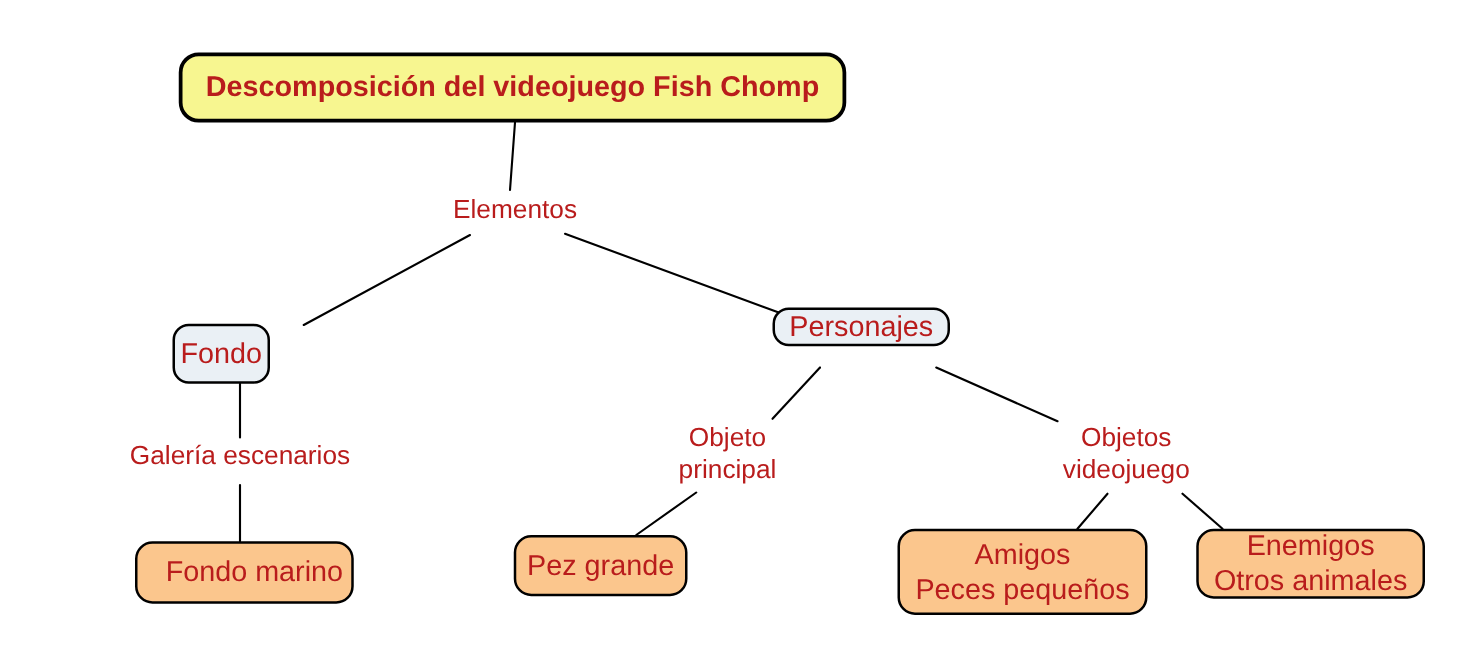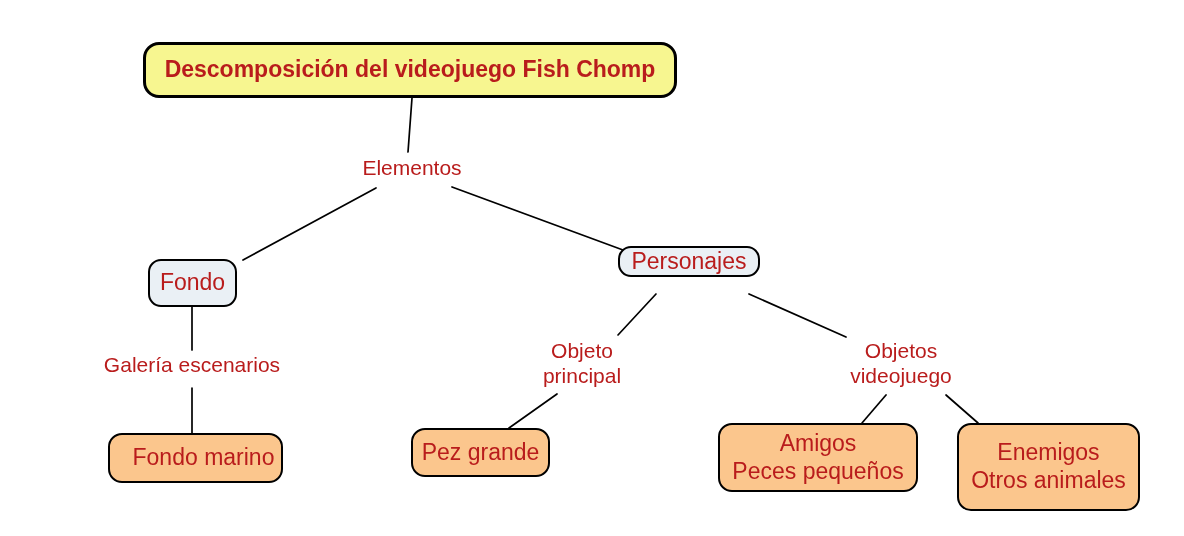--- a/index.html
+++ b/index.html
@@ -65,35 +65,35 @@
       <line x1="749" y1="294" x2="846" y2="337"></line>
       <line x1="886" y1="395" x2="862" y2="423"></line>
       <line x1="946" y1="395" x2="978" y2="423"></line>
     </g>
   </svg>
 
   <div class="node root" style="left:143px; top:42px; width:534px; height:56px;">Descomposición del videojuego Fish Chomp</div>
 
   <div class="linklabel" style="left:412px; top:156px;">Elementos</div>
 
-  <div class="node" style="left:148px; top:259px; width:89px; height:48px; border-radius:13px;">Fondo</div>
+  <div class="node" style="left:138px; top:259px; width:78px; height:48px; border-radius:13px;">Fondo</div>
 
   <div class="node" style="left:618px; top:246px; width:142px; height:31px; border-radius:13px;">Personajes</div>
 
   <div class="linklabel" style="left:192px; top:353px;">Galería escenarios</div>
 
   <div class="linklabel" style="left:582px; top:339px;">Objeto
 principal</div>
 
   <div class="linklabel" style="left:901px; top:339px;">Objetos
 videojuego</div>
 
   <div class="node leaf" style="left:108px; top:433px; width:175px; height:50px;padding-left:16px;">Fondo marino</div>
 
   <div class="node leaf" style="left:411px; top:428px; width:139px; height:49px;">Pez grande</div>
 
   <div class="node leaf" style="left:718px; top:423px; width:200px; height:69px;">Amigos
 Peces pequeños</div>
 
-  <div class="node leaf" style="left:957px; top:423px; width:183px; height:88px;">Enemigos
+  <div class="node leaf" style="left:957px; top:423px; width:183px; height:56px;">Enemigos
 Otros animales</div>
 
 </div>
 
 </body></html>

